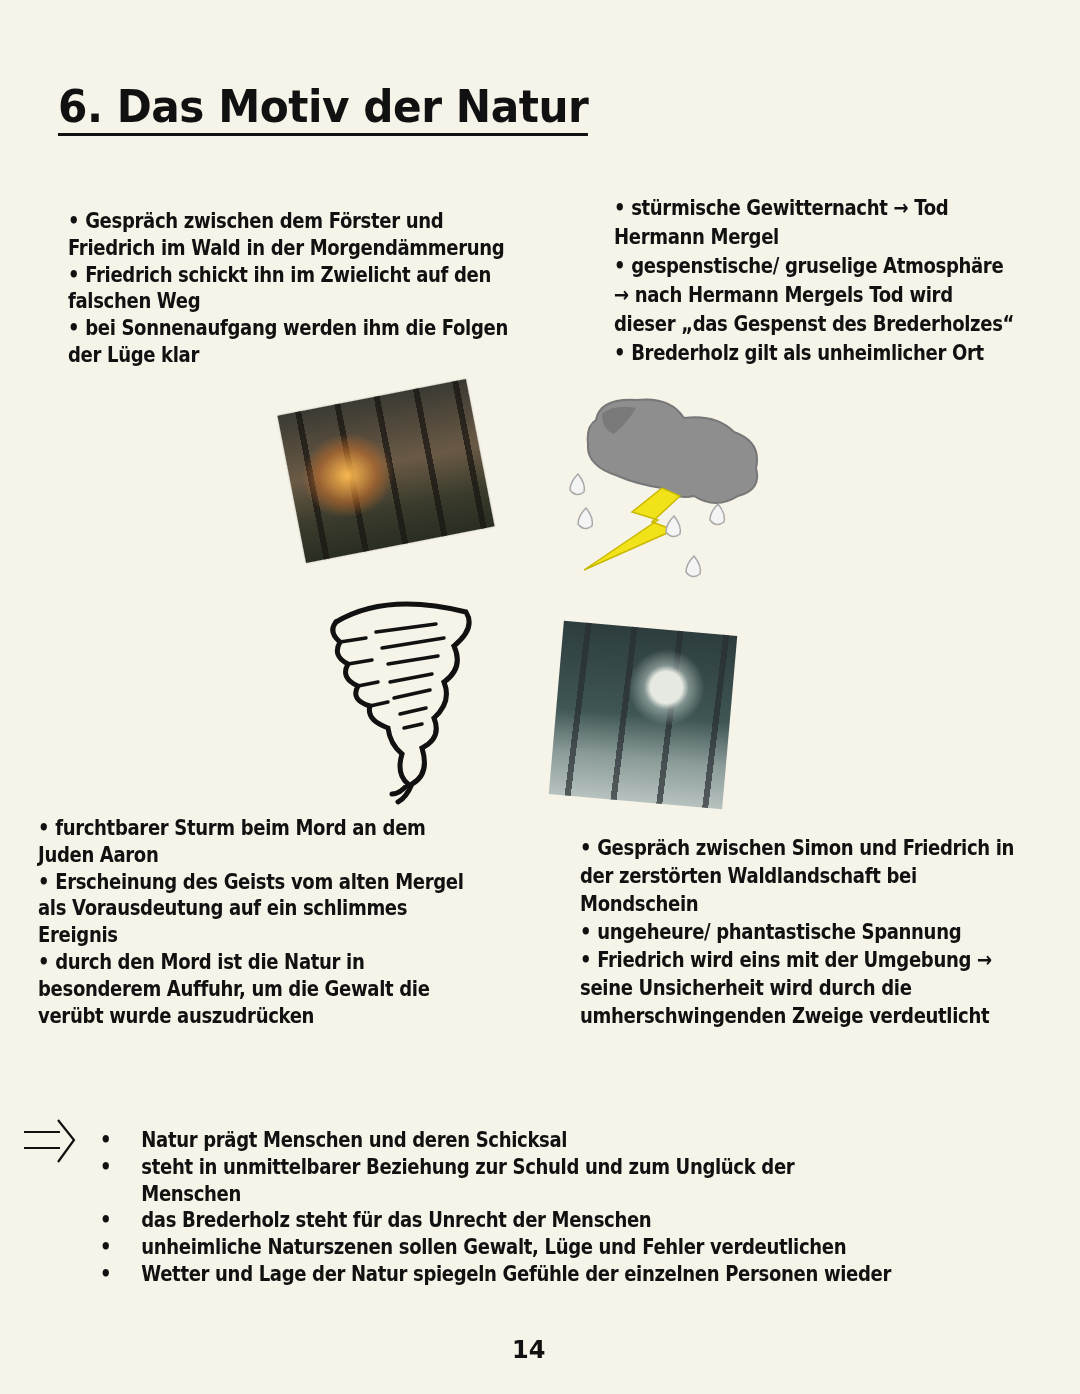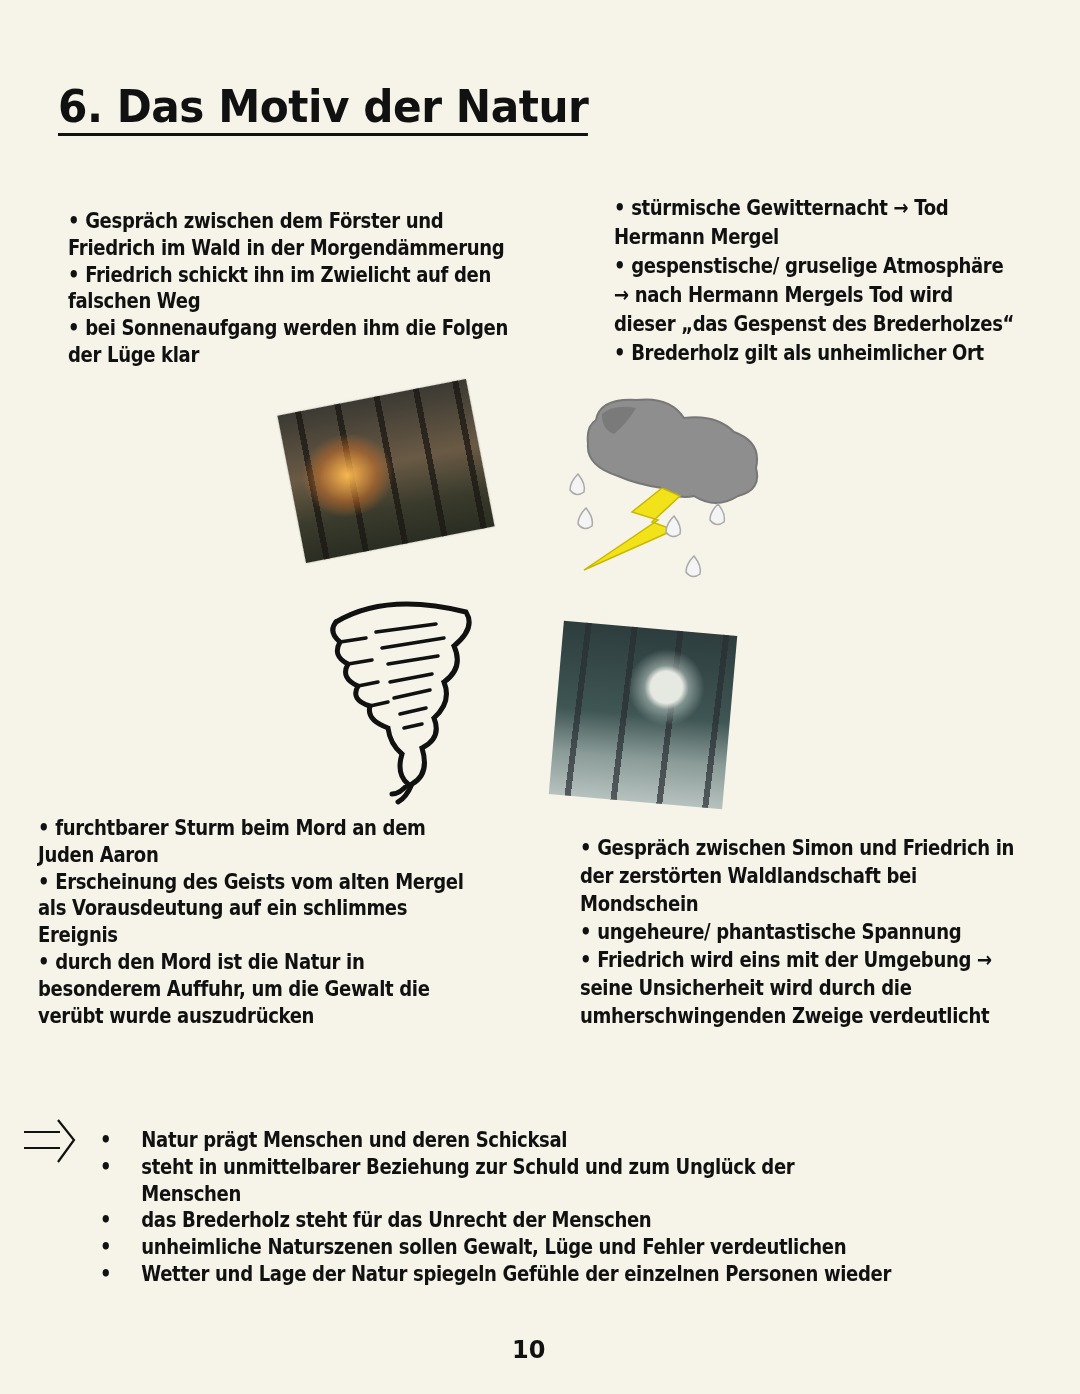--- a/index.html
+++ b/index.html
@@ -148,13 +148,13 @@
   <div class="item">
     <span class="bullet">•</span>
     <span class="text">unheimliche Naturszenen sollen Gewalt, Lüge und Fehler verdeutlichen</span>
   </div>
   <div class="item">
     <span class="bullet">•</span>
     <span class="text">Wetter und Lage der Natur spiegeln Gefühle der einzelnen Personen wieder</span>
   </div>
 </div>
 
-<div class="pagenum">10</div>
+<div class="pagenum">14</div>
 
 </body></html>

